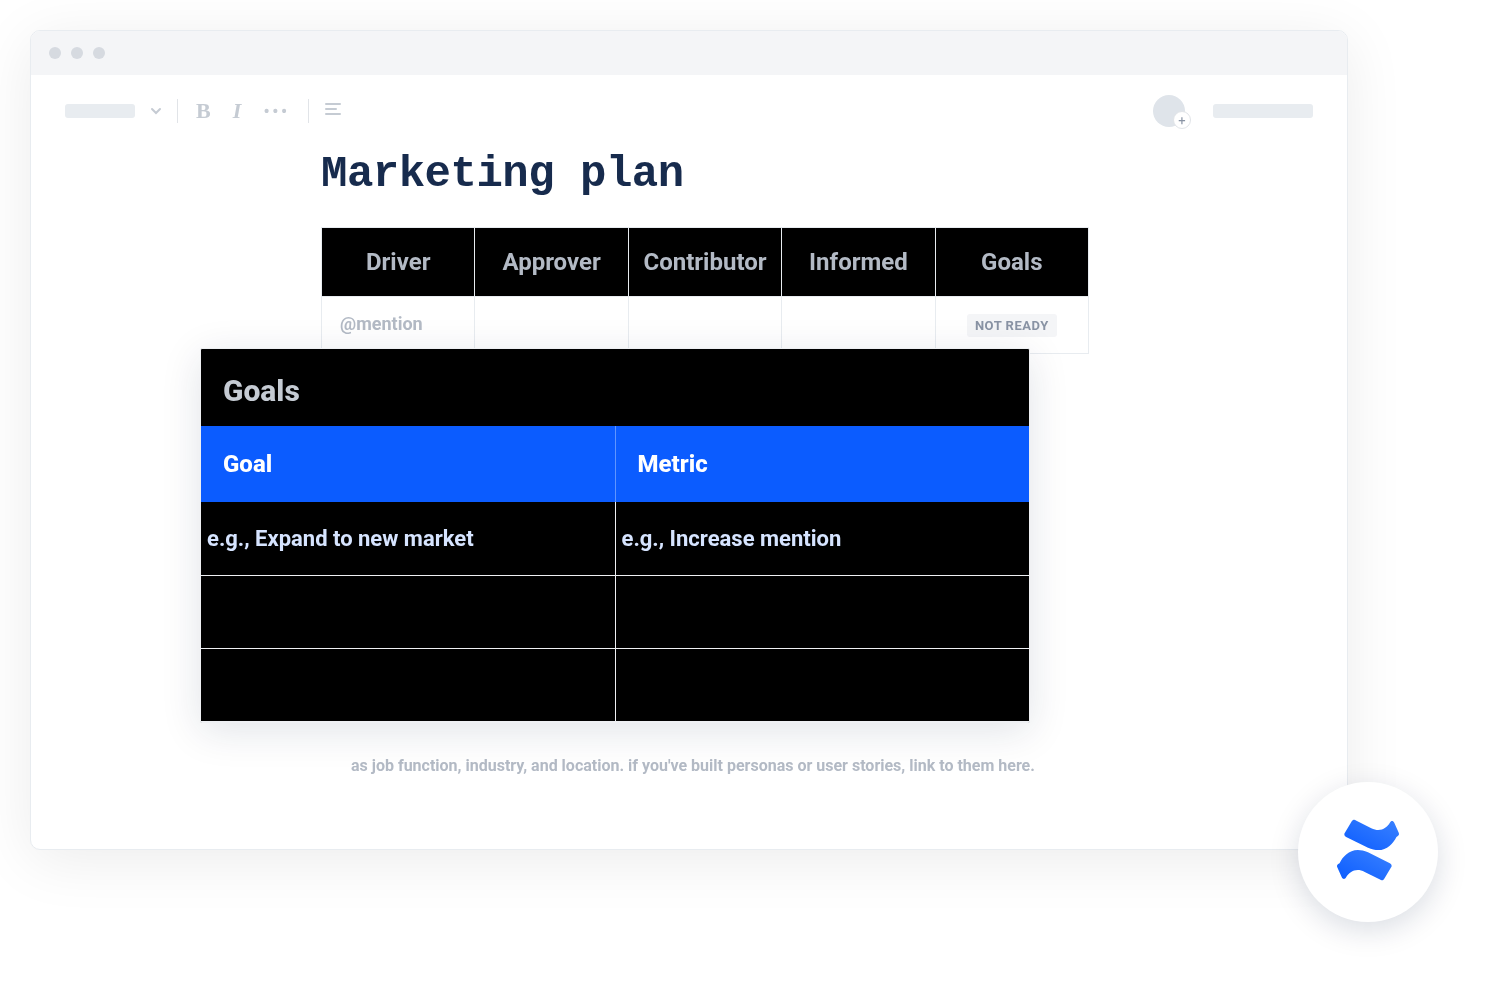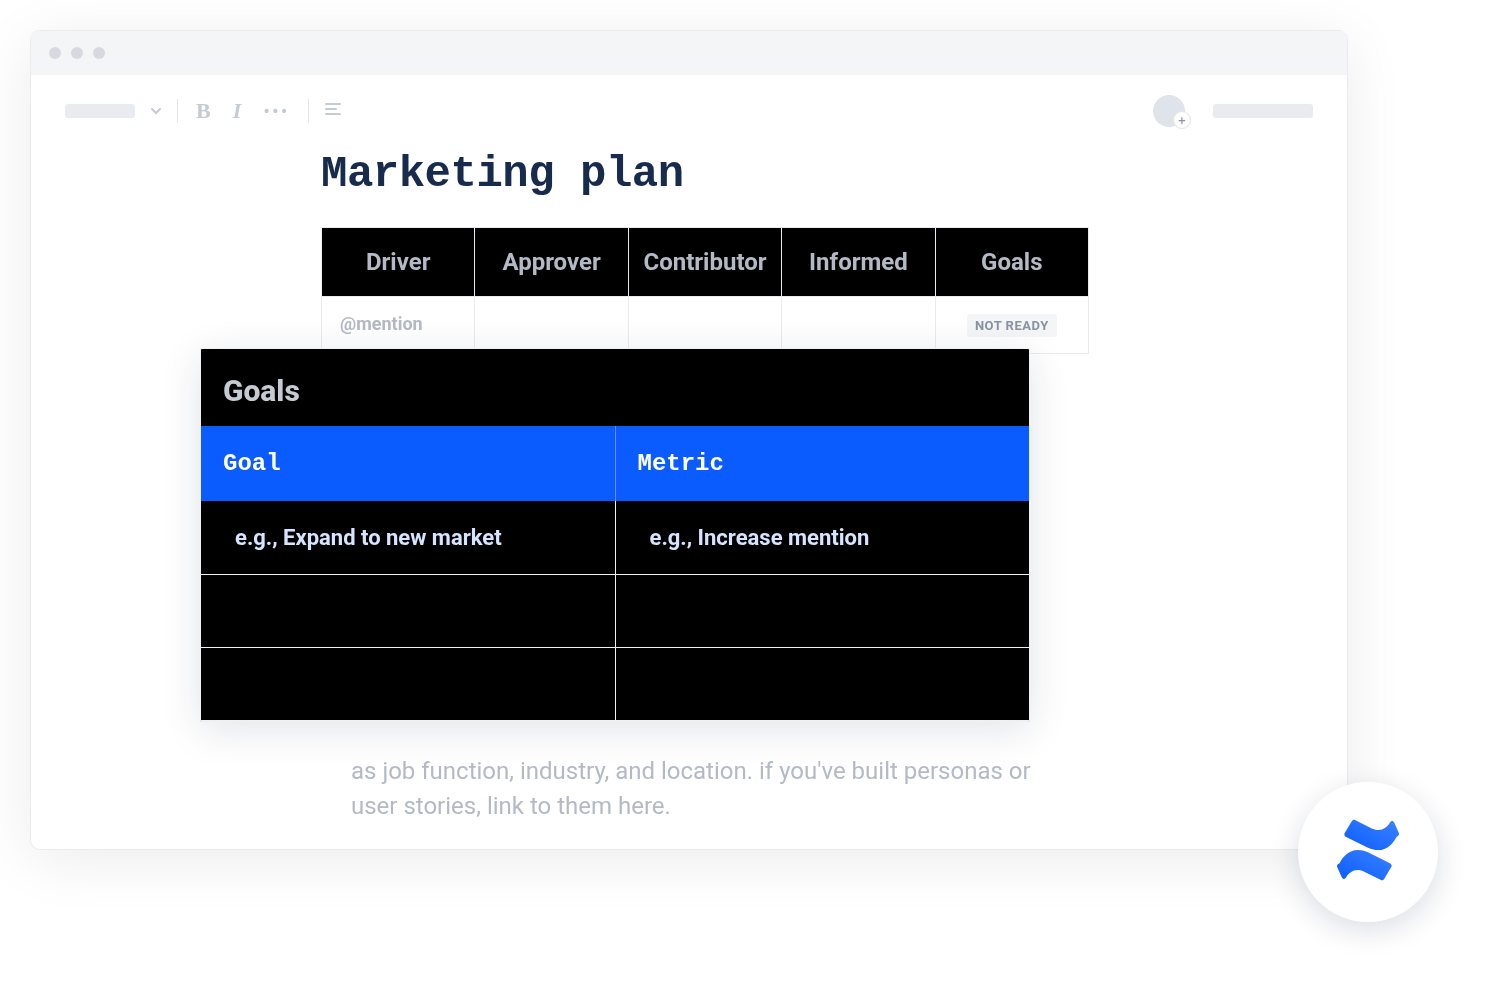--- a/index.html
+++ b/index.html
@@ -175,49 +175,48 @@
       color: #c5cbd3;
       padding: 0 22px 18px;
     }
     .goals-table {
       width: 100%;
       border-collapse: collapse;
     }
     .goals-th-row {
       background: #0b5cff;
       display: flex;
-      font-family: Liberation Mono, monospace;
     }
     .goals-th {
       flex: 1;
       color: #fff;
       font-size: 24px;
       font-weight: 800;
       padding: 24px 22px;
       border-right: 1px solid rgba(255,255,255,0.35);
     }
     .goals-th:last-child { border-right: none; }
     .goals-td-row {
       display: flex;
       border-bottom: 1px solid #eef0f3;
     }
     .goals-td {
       flex: 1;
-      padding: 24px 34px;
+      padding: 24px 6px;
       font-size: 22px;
       font-weight: 700;
       color: #d6e4ff;
       min-height: 72px;
       border-right: 1px solid #eef0f3;
     }
     .goals-td:last-child { border-right: none; }
     .body-text {
       margin: 400px 0 0 320px;
-      font-size: 24px;
-      font-weight: 400;
+      font-size: 16px;
+      font-weight: 700;
       color: #b3bac5;
       line-height: 1.45;
       max-width: 700px;
     }
     .confluence-badge {
       position: absolute;
       bottom: 70px;
       right: 60px;
       width: 140px;
       height: 140px;

